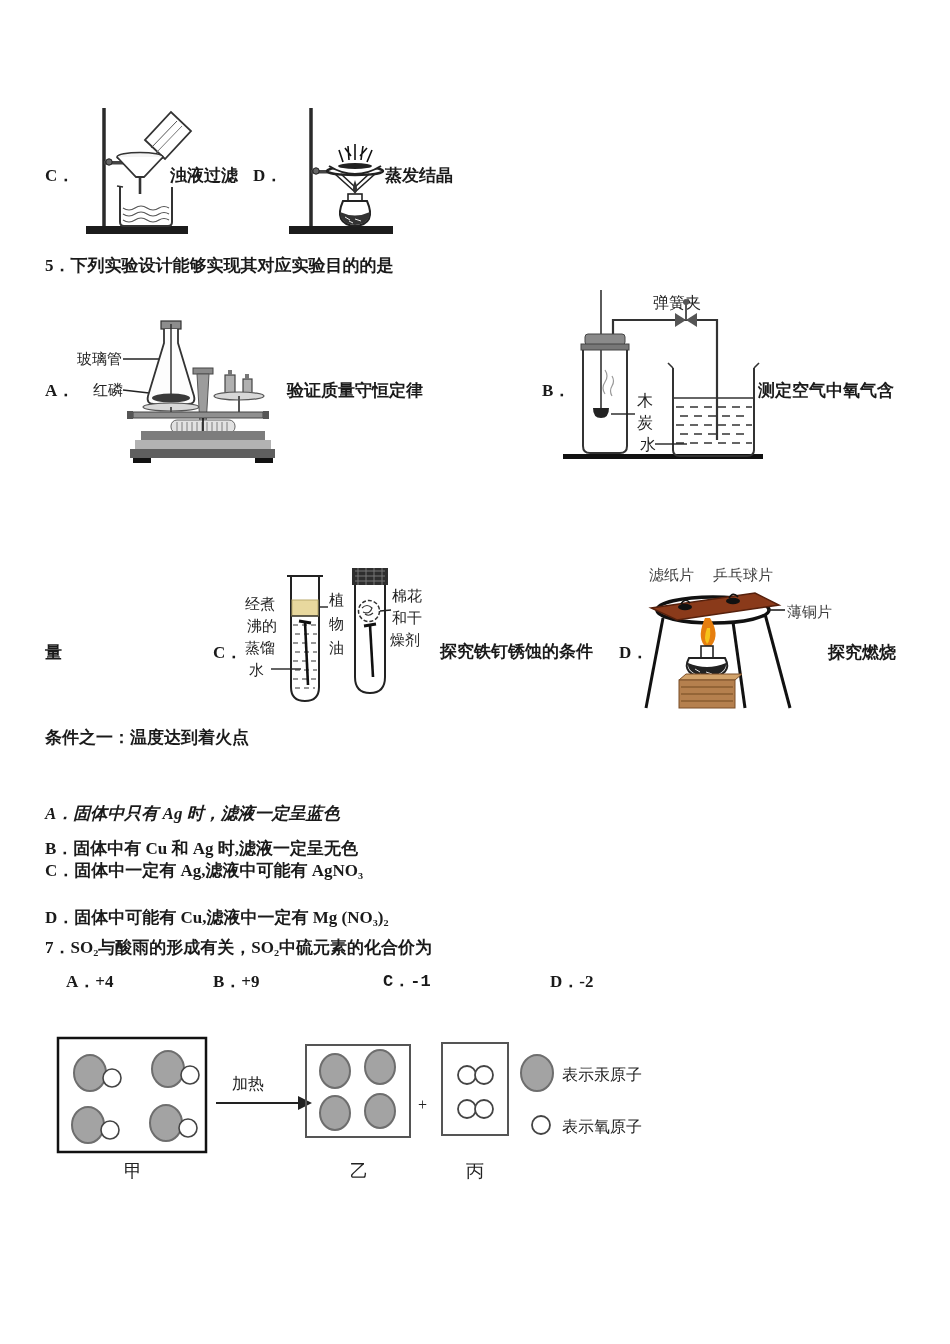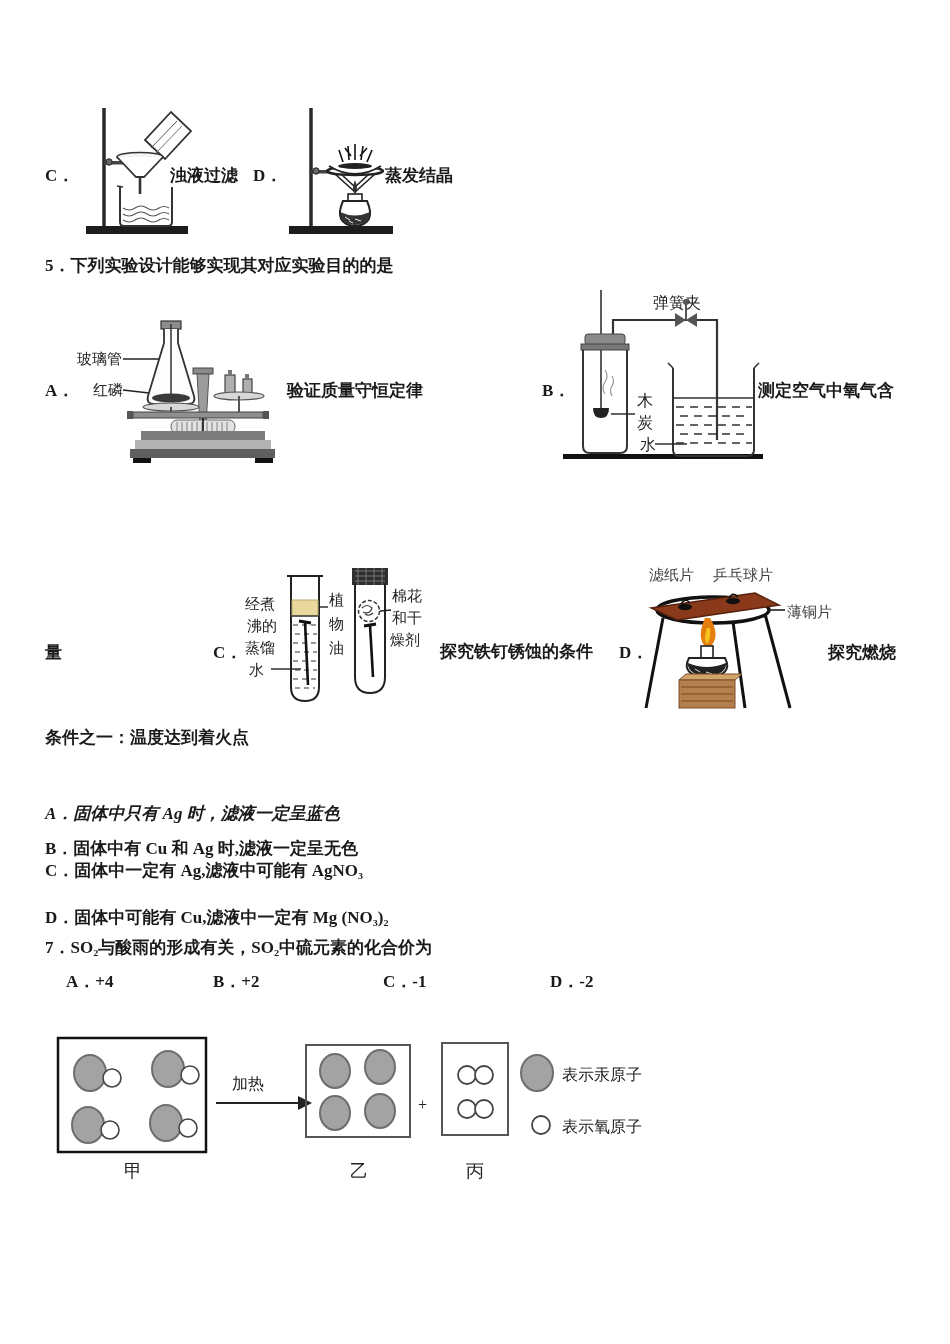--- a/index.html
+++ b/index.html
@@ -234,22 +234,22 @@
   <div class="t" style="left:828px;top:642px;">探究燃烧</div>
   <div class="t" style="left:45px;top:727px;">条件之一：温度达到着火点</div>
 
   <div class="t" style="left:45px;top:803px;font-style:italic;">A．固体中只有 Ag 时，滤液一定呈蓝色</div>
   <div class="t" style="left:45px;top:838px;">B．固体中有 Cu 和 Ag 时,滤液一定呈无色</div>
   <div class="t" style="left:45px;top:860px;">C．固体中一定有 Ag,滤液中可能有 AgNO₃</div>
   <div class="t" style="left:45px;top:907px;">D．固体中可能有 Cu,滤液中一定有 Mg (NO₃)₂</div>
 
   <div class="t" style="left:45px;top:937px;">7．SO₂与酸雨的形成有关，SO₂中硫元素的化合价为</div>
   <div class="t" style="left:46px;top:971px;margin-left:20px;">A．+4</div>
-  <div class="t" style="left:213px;top:971px;">B．+2</div>
-  <div class="t" style="left:383px;top:971px;">C．-1</div>
+  <div class="t" style="left:213px;top:971px;">B．+9</div>
+  <div class="t" style="left:383px;top:971px;font-family:Liberation Mono, monospace;">C．-1</div>
   <div class="t" style="left:550px;top:971px;">D．-2</div>
 
 
   <svg class="diag" style="left:52px;top:1033px;" width="620" height="150" viewBox="0 0 620 150">
     <rect x="6" y="5" width="148" height="114" fill="none" stroke="#111" stroke-width="2.5"></rect>
     <g>
       <ellipse cx="38" cy="40" rx="16" ry="18" fill="#a3a3a3" stroke="#6e6e6e" stroke-width="2"></ellipse>
       <circle cx="60" cy="45" r="9" fill="#fff" stroke="#444" stroke-width="1.6"></circle>
       <ellipse cx="116" cy="36" rx="16" ry="18" fill="#a3a3a3" stroke="#6e6e6e" stroke-width="2"></ellipse>
       <circle cx="138" cy="42" r="9" fill="#fff" stroke="#444" stroke-width="1.6"></circle>

